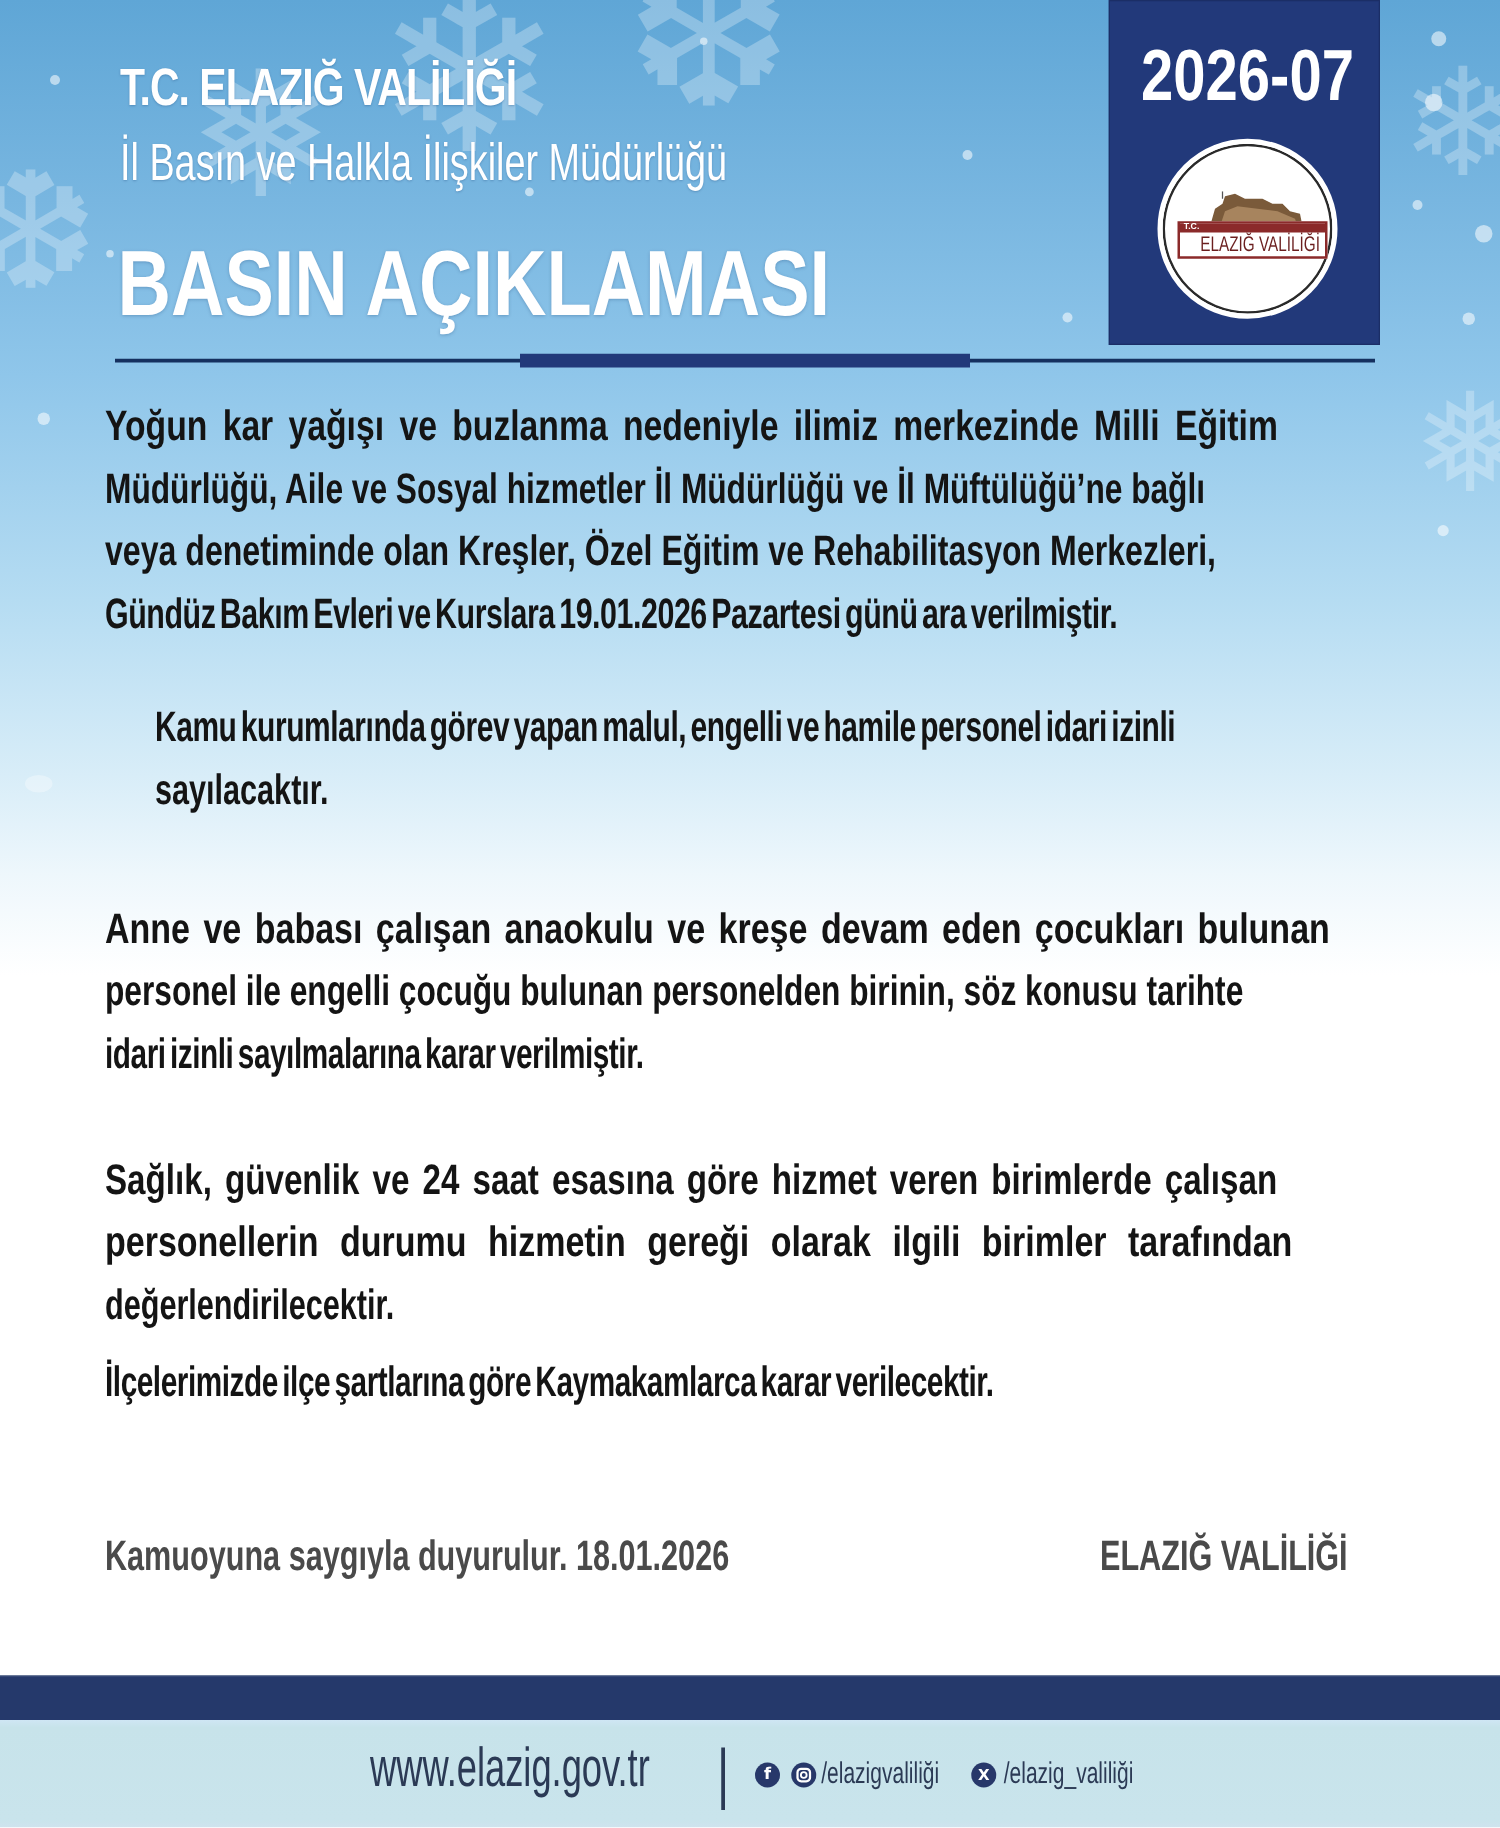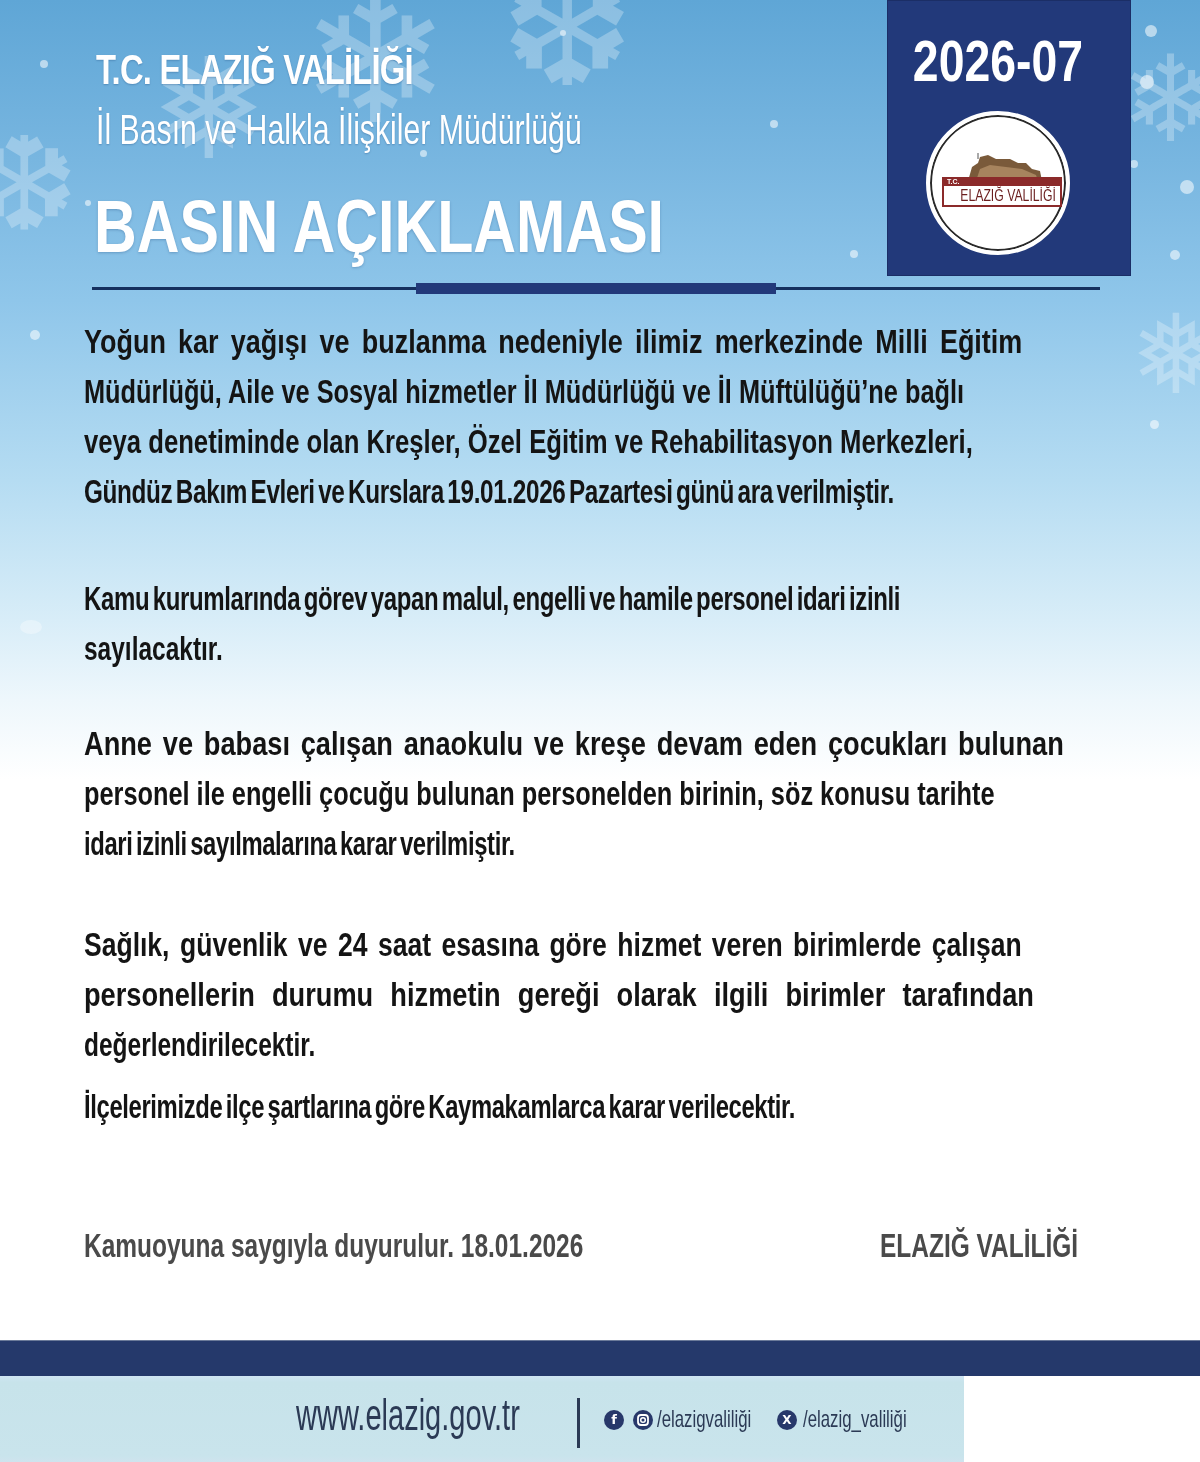--- a/index.html
+++ b/index.html
@@ -40,21 +40,21 @@
       text-shadow: 0 1px 2px rgba(0,40,90,0.25);
     }
     .doc-heading {
       position: absolute; left: 94px; top: 184px;
       color: #ffffff; font-weight: bold; font-size: 74px;
       transform: scaleX(0.80); transform-origin: left;
       white-space: nowrap; letter-spacing: 0px;
       text-shadow: 0 1px 3px rgba(0,40,90,0.25);
     }
     .badge-box {
-      position: absolute; left: 887px; top: 0px; width: 244px; height: 276px;
+      position: absolute; left: 887px; top: 0px; width: 217px; height: 276px;
       background: #22397a;
       border: 1px solid #1b2e66;
     }
     .badge-number {
       position: absolute; left: 0; top: 26px; width: 220px; text-align: center;
       color: #ffffff; font-weight: bold; font-size: 58px;
       transform: scaleX(0.80); transform-origin: center;
       white-space: nowrap;
     }
     .seal {
@@ -108,21 +108,21 @@
       position: absolute; left: 880px; top: 1226px;
       color: #4a4a4a; font-weight: bold; font-size: 34px; white-space: nowrap;
       transform: scaleX(0.72); transform-origin: left;
     }
     .footer-band {
       position: absolute; left: 0; top: 1340px; width: 1200px; height: 36px;
       background: #25396b;
       border-top: 1px solid #6b7a99;
     }
     .footer {
-      position: absolute; left: 0; top: 1376px; width: 964px; height: 86px;
+      position: absolute; left: 0; top: 1376px; width: 1200px; height: 86px;
       background: linear-gradient(to bottom, #cfe6f4 0px, #c7e3ea 6px, #c9e4ec 80px, #cfe3ee 86px);
     }
     .website {
       position: absolute; left: 296px; top: 14px;
       color: #2b3a55; font-size: 44px; white-space: nowrap;
       transform: scaleX(0.66); transform-origin: left;
     }
     .footer-sep {
       position: absolute; left: 577px; top: 22px; width: 3px; height: 50px;
       background: #2b3a55;
@@ -187,21 +187,21 @@
 <div class="divider-thin"></div>
 <div class="divider-thick"></div>
 
 <div class="para" style="top:316px;">
   <span class="line" style="transform:scaleX(0.793);word-spacing:6px;">Yoğun kar yağışı ve buzlanma nedeniyle ilimiz merkezinde Milli Eğitim</span>
   <span class="line" style="transform:scaleX(0.745);">Müdürlüğü, Aile ve Sosyal hizmetler İl Müdürlüğü ve İl Müftülüğü’ne bağlı</span>
   <span class="line" style="transform:scaleX(0.755);">veya denetiminde olan  Kreşler, Özel Eğitim ve Rehabilitasyon Merkezleri,</span>
   <span class="line" style="transform:scaleX(0.715);letter-spacing:-0.5px;word-spacing:-4px;">Gündüz Bakım Evleri ve Kurslara 19.01.2026 Pazartesi günü  ara verilmiştir.</span>
 </div>
 
-<div class="para" style="top:573px;">
+<div class="para" style="top:557px;margin-left:40px;">
   <span class="line" style="transform:scaleX(0.705);letter-spacing:-0.5px;word-spacing:-4px;">Kamu kurumlarında görev yapan malul, engelli ve hamile personel idari izinli</span>
   <span class="line" style="transform:scaleX(0.72);">sayılacaktır.</span>
 </div>
 
 <div class="para" style="top:718px;">
   <span class="line" style="transform:scaleX(0.80);word-spacing:4px;">Anne ve babası çalışan anaokulu ve kreşe devam eden çocukları bulunan</span>
   <span class="line" style="transform:scaleX(0.745);">personel ile engelli çocuğu bulunan personelden birinin, söz konusu tarihte</span>
   <span class="line" style="transform:scaleX(0.70);letter-spacing:-0.5px;word-spacing:-4px;">idari izinli sayılmalarına karar verilmiştir.</span>
 </div>
 

